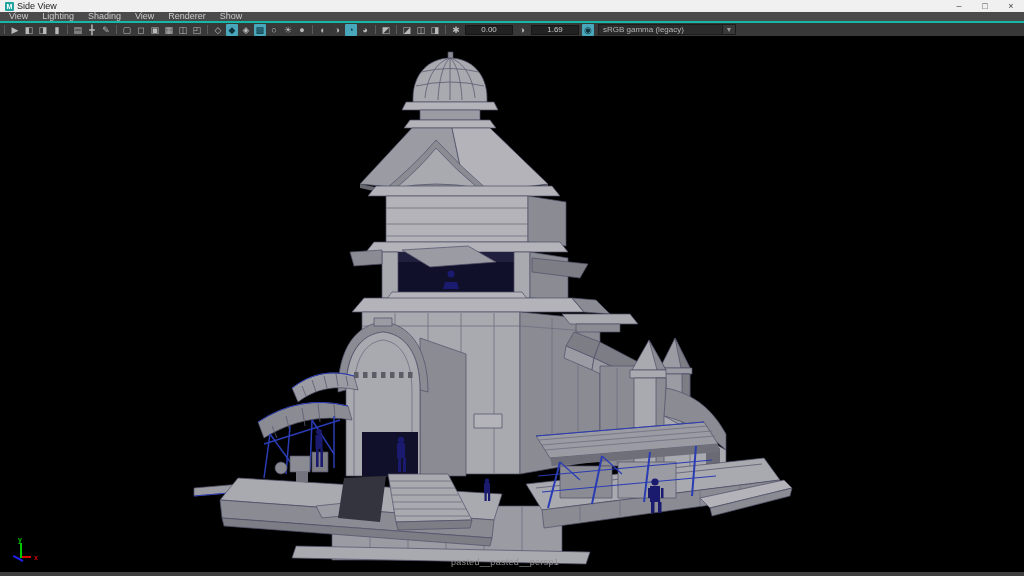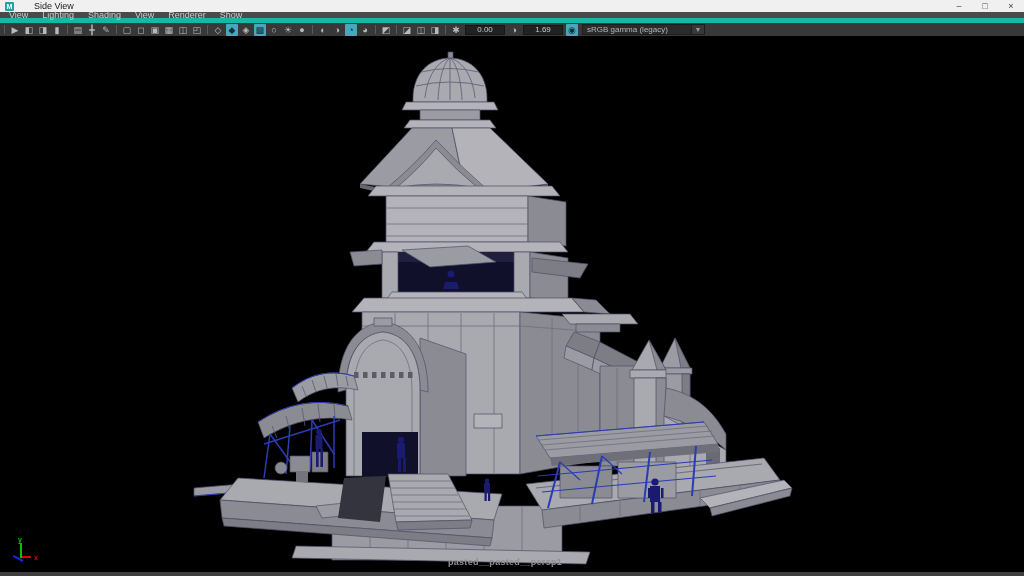--- a/index.html
+++ b/index.html
@@ -14,49 +14,49 @@
   }
   *{box-sizing:border-box;margin:0;padding:0}
   body{width:1024px;height:576px;overflow:hidden;background:#000;
        font-family:"Liberation Sans",sans-serif;}
   .window{position:relative;width:1024px;height:576px;display:flex;flex-direction:column}
 
   
   .titlebar{height:12px;background:var(--titlebar-bg);display:flex;align-items:center;flex:0 0 auto}
   .maya-icon{width:9px;height:9px;margin-left:5px;background:var(--maya-teal);color:#fff;
              font-size:7px;font-weight:bold;line-height:9px;text-align:center;border-radius:1px}
-  .title{font-size:9px;color:var(--titlebar-text);margin-left:20px;line-height:12px}
+  .title{font-size:9px;color:var(--titlebar-text);margin-left:3px;line-height:12px}
   .win-controls{margin-left:auto;display:flex;align-items:center;gap:0}
   .win-controls span{width:26px;text-align:center;font-size:9px;color:#444;line-height:12px;cursor:default}
 
   
   .menubar{height:11px;background:var(--menubar-bg);display:flex;align-items:center;
-           border-bottom:5px solid #14b8a6;flex:0 0 auto;padding-left:2px}
+           border-bottom:2px solid #14b8a6;flex:0 0 auto;padding-left:2px}
   .menu-item{font-size:9px;color:var(--menu-text);padding:0 7px;line-height:11px;cursor:default}
 
   
   .toolbar{height:13px;background:var(--toolbar-bg);display:flex;align-items:center;flex:0 0 auto;padding-left:1px}
   .tb-icons{display:flex;align-items:center}
   .tbi{width:12px;height:12px;font-size:9px;line-height:12px;text-align:center;color:var(--icon-color);
        margin:0 1px;border-radius:1px;cursor:default}
   .tbi.active{background:var(--icon-active-bg);color:var(--icon-active-color)}
   .tb-sep{width:1px;height:9px;background:#5a5a5a;margin:0 3px;display:inline-block}
-  .tb-field{width:40px;height:10px;background:var(--field-bg);border:1px solid #171717;color:var(--field-text);
+  .tb-field{width:48px;height:10px;background:var(--field-bg);border:1px solid #171717;color:var(--field-text);
             font-size:8px;line-height:8px;text-align:center;margin:0 2px}
-  .tb-dropdown{width:123px;height:11px;background:var(--dropdown-bg);border:1px solid #1d1d1d;color:#b4b4b4;
+  .tb-dropdown{width:138px;height:11px;background:var(--dropdown-bg);border:1px solid #1d1d1d;color:#b4b4b4;
                font-size:8px;line-height:9px;display:flex;align-items:center;margin-left:3px}
   .tb-dropdown .dd-label{flex:1;padding-left:4px;white-space:nowrap;overflow:hidden}
   .tb-dropdown .dd-arrow{width:13px;text-align:center;color:#9a9a9a;font-size:7px;border-left:1px solid #1d1d1d;
                background:#383838;height:100%;line-height:10px}
 
   
   .viewport{position:relative;flex:1 1 auto;background:var(--viewport-bg);overflow:hidden}
   .viewport svg{position:absolute;top:0;left:0}
   .camera-label{position:absolute;left:505px;bottom:5px;transform:translateX(-50%);
-                font-size:9px;font-weight:bold;color:var(--label-text);letter-spacing:.3px;white-space:nowrap}
+                font-size:9px;font-weight:normal;color:var(--label-text);letter-spacing:.3px;white-space:nowrap}
 
   
   .axis{position:absolute;left:8px;bottom:6px;width:40px;height:32px}
   .axis .y-line{position:absolute;left:12px;bottom:8px;width:2px;height:15px;background:var(--axis-y)}
   .axis .z-line{position:absolute;left:4px;bottom:4px;width:11px;height:2px;background:var(--axis-z);
                 transform:rotate(28deg);transform-origin:right center}
   .axis .x-line{position:absolute;left:14px;bottom:8px;width:9px;height:2px;background:var(--axis-x)}
   .axis .y-label{position:absolute;left:10px;bottom:23px;color:var(--axis-y);font-size:7px;font-weight:bold}
   .axis .x-label{position:absolute;left:26px;bottom:5px;color:var(--axis-x);font-size:7px;font-weight:bold}
 

